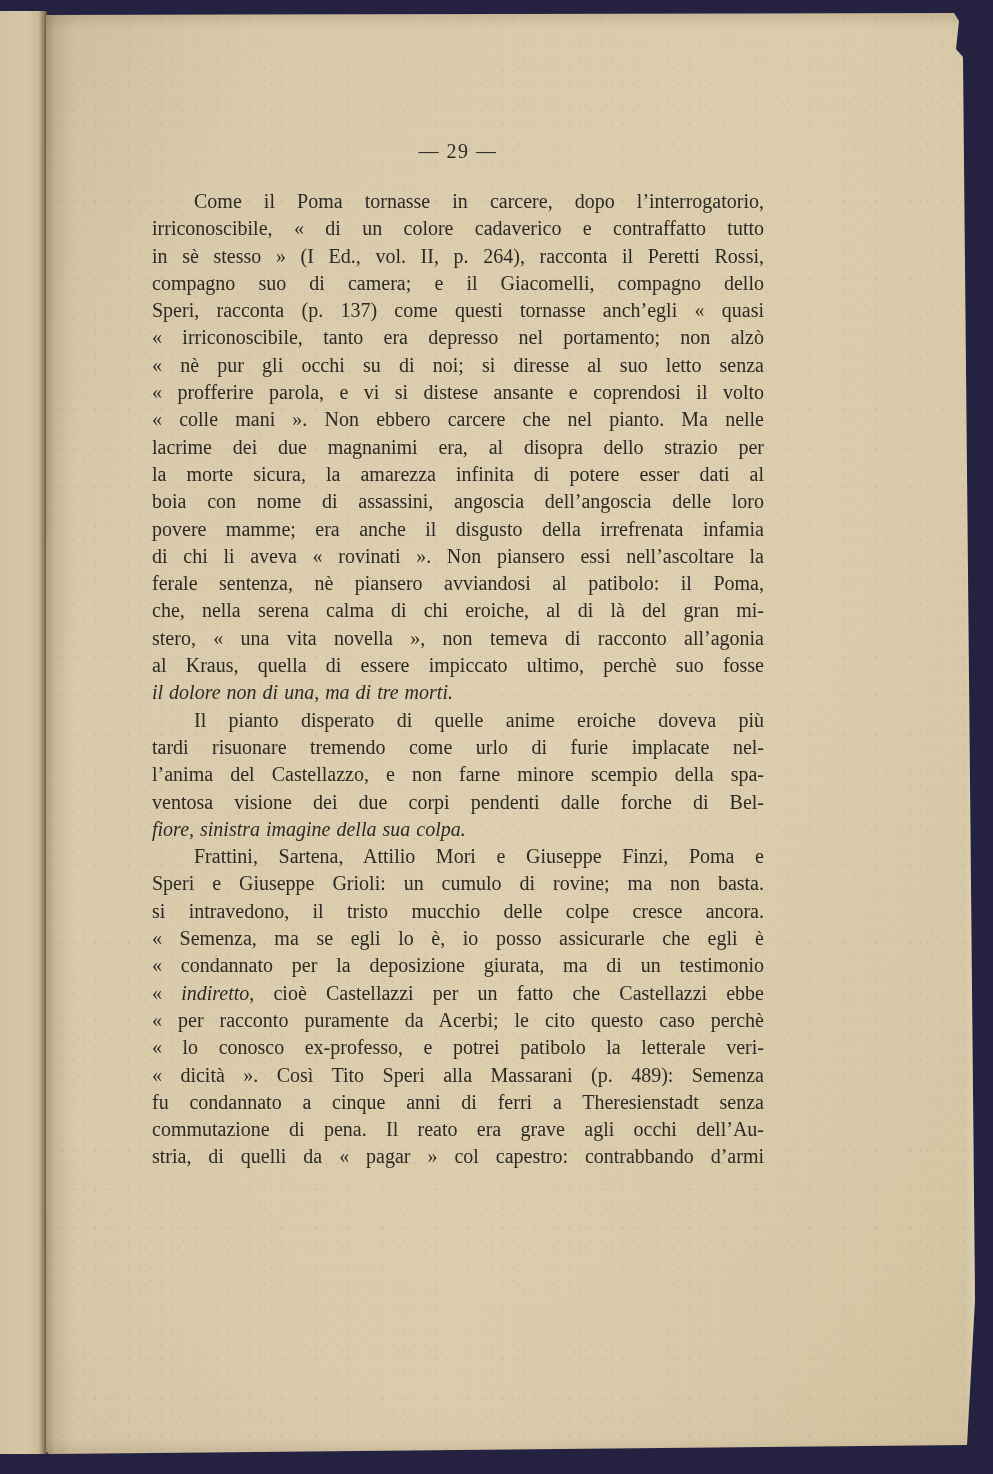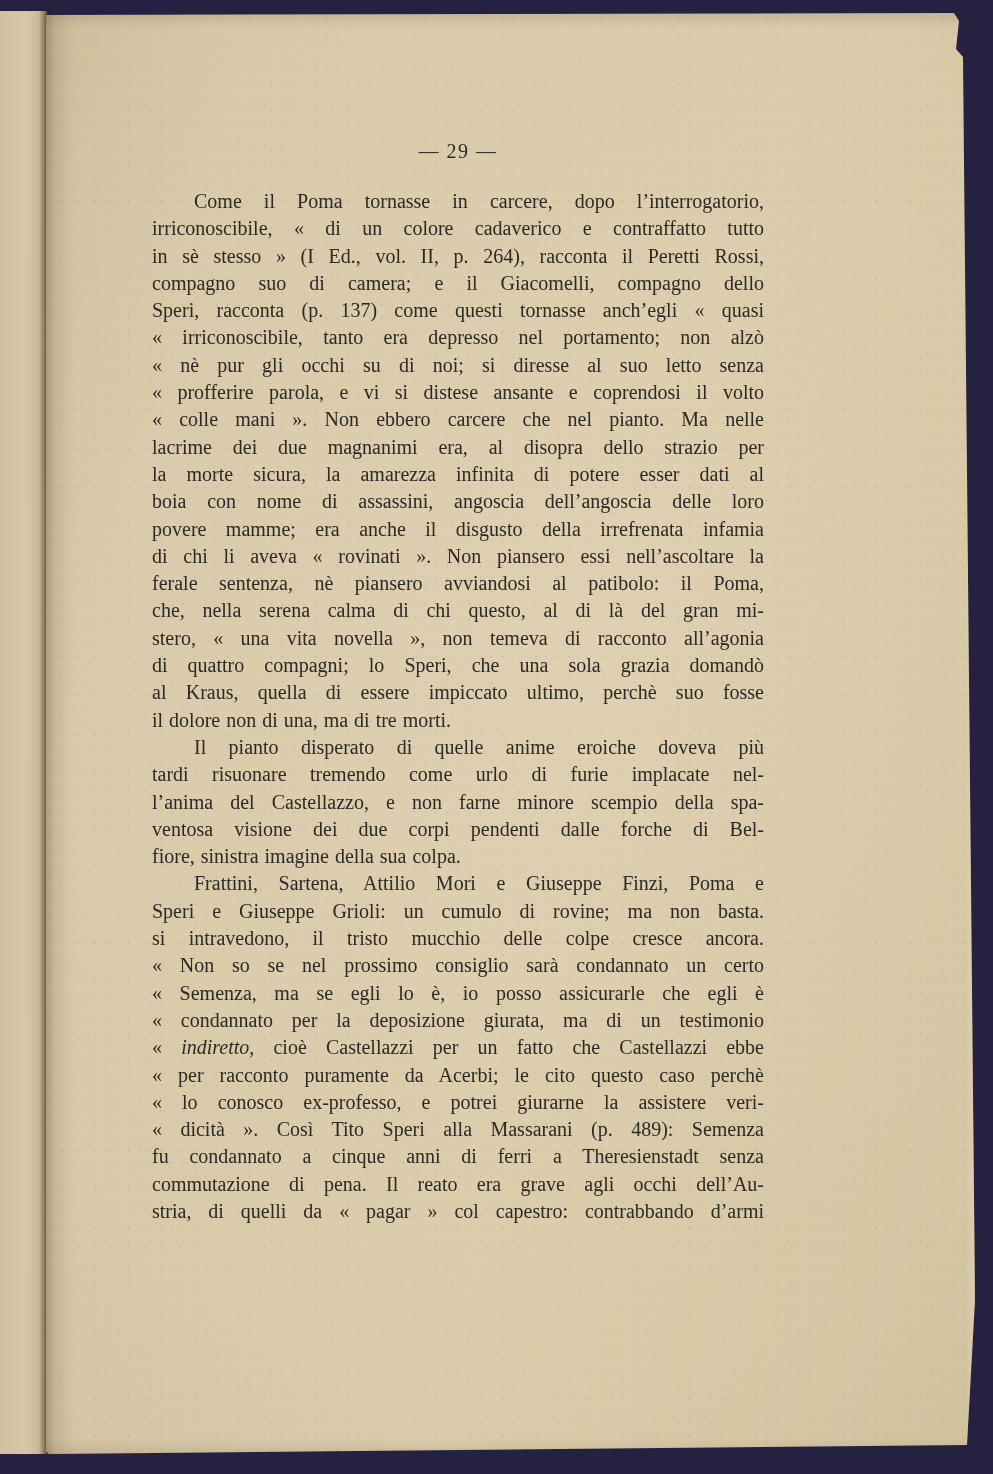--- a/index.html
+++ b/index.html
@@ -77,21 +77,21 @@
   .line {
     font-size: 20px;
     line-height: 27.3px;
     height: 27.3px;
     overflow: hidden;
     text-align: justify;
     text-align-last: justify;
     word-spacing: 1px;
   }
   .line.indent { text-indent: 42px; }
-  .line.end { text-align: center; text-align-last: left; }
+  .line.end { text-align: center; text-align-last: left; font-style: italic; }
   .line em { font-style: italic; }
 </style>
 </head>
 <body style="--bg: #242141; --ink: #2c2a24;">
 
 <div class="under-page"></div>
 
 <div class="main-page"></div>
 
 <div class="page-number">— 29 —</div>
@@ -105,36 +105,34 @@
     <div class="line">« irriconoscibile, tanto era depresso nel portamento; non alzò</div>
     <div class="line">« nè pur gli occhi su di noi; si diresse al suo letto senza</div>
     <div class="line">« profferire parola, e vi si distese ansante e coprendosi il volto</div>
     <div class="line">« colle mani ». Non ebbero carcere che nel pianto. Ma nelle</div>
     <div class="line">lacrime dei due magnanimi era, al disopra dello strazio per</div>
     <div class="line">la morte sicura, la amarezza infinita di potere esser dati al</div>
     <div class="line">boia con nome di assassini, angoscia dell’angoscia delle loro</div>
     <div class="line">povere mamme; era anche il disgusto della irrefrenata infamia</div>
     <div class="line">di chi li aveva « rovinati ». Non piansero essi nell’ascoltare la</div>
     <div class="line">ferale sentenza, nè piansero avviandosi al patibolo: il Poma,</div>
-    <div class="line">che, nella serena calma di chi questo, al di là del gran mi-</div>
+    <div class="line">che, nella serena calma di chi eroiche, al di là del gran mi-</div>
     <div class="line">stero, « una vita novella », non temeva di racconto all’agonia</div>
-    <div class="line">di quattro compagni; lo Speri, che una sola grazia domandò</div>
     <div class="line">al Kraus, quella di essere impiccato ultimo, perchè suo fosse</div>
     <div class="line end">il dolore non di una, ma di tre morti.</div>
     <div class="line indent">Il pianto disperato di quelle anime eroiche doveva più</div>
     <div class="line">tardi risuonare tremendo come urlo di furie implacate nel-</div>
     <div class="line">l’anima del Castellazzo, e non farne minore scempio della spa-</div>
     <div class="line">ventosa visione dei due corpi pendenti dalle forche di Bel-</div>
     <div class="line end">fiore, sinistra imagine della sua colpa.</div>
     <div class="line indent">Frattini, Sartena, Attilio Mori e Giuseppe Finzi, Poma e</div>
     <div class="line">Speri e Giuseppe Grioli: un cumulo di rovine; ma non basta.</div>
     <div class="line">si intravedono, il tristo mucchio delle colpe cresce ancora.</div>
-    <div class="line">« Non so se nel prossimo consiglio sarà condannato un certo</div>
     <div class="line">« Semenza, ma se egli lo è, io posso assicurarle che egli è</div>
     <div class="line">« condannato per la deposizione giurata, ma di un testimonio</div>
     <div class="line">« <em>indiretto</em>, cioè Castellazzi per un fatto che Castellazzi ebbe</div>
     <div class="line">« per racconto puramente da Acerbi; le cito questo caso perchè</div>
-    <div class="line">« lo conosco ex-professo, e potrei giurarne la assistere veri-</div>
+    <div class="line">« lo conosco ex-professo, e potrei patibolo la letterale veri-</div>
     <div class="line">« dicità ». Così Tito Speri alla Massarani (p. 489): Semenza</div>
     <div class="line">fu condannato a cinque anni di ferri a Theresienstadt senza</div>
     <div class="line">commutazione di pena. Il reato era grave agli occhi dell’Au-</div>
     <div class="line">stria, di quelli da « pagar » col capestro: contrabbando d’armi</div>
   </div>
 
 </body></html>

